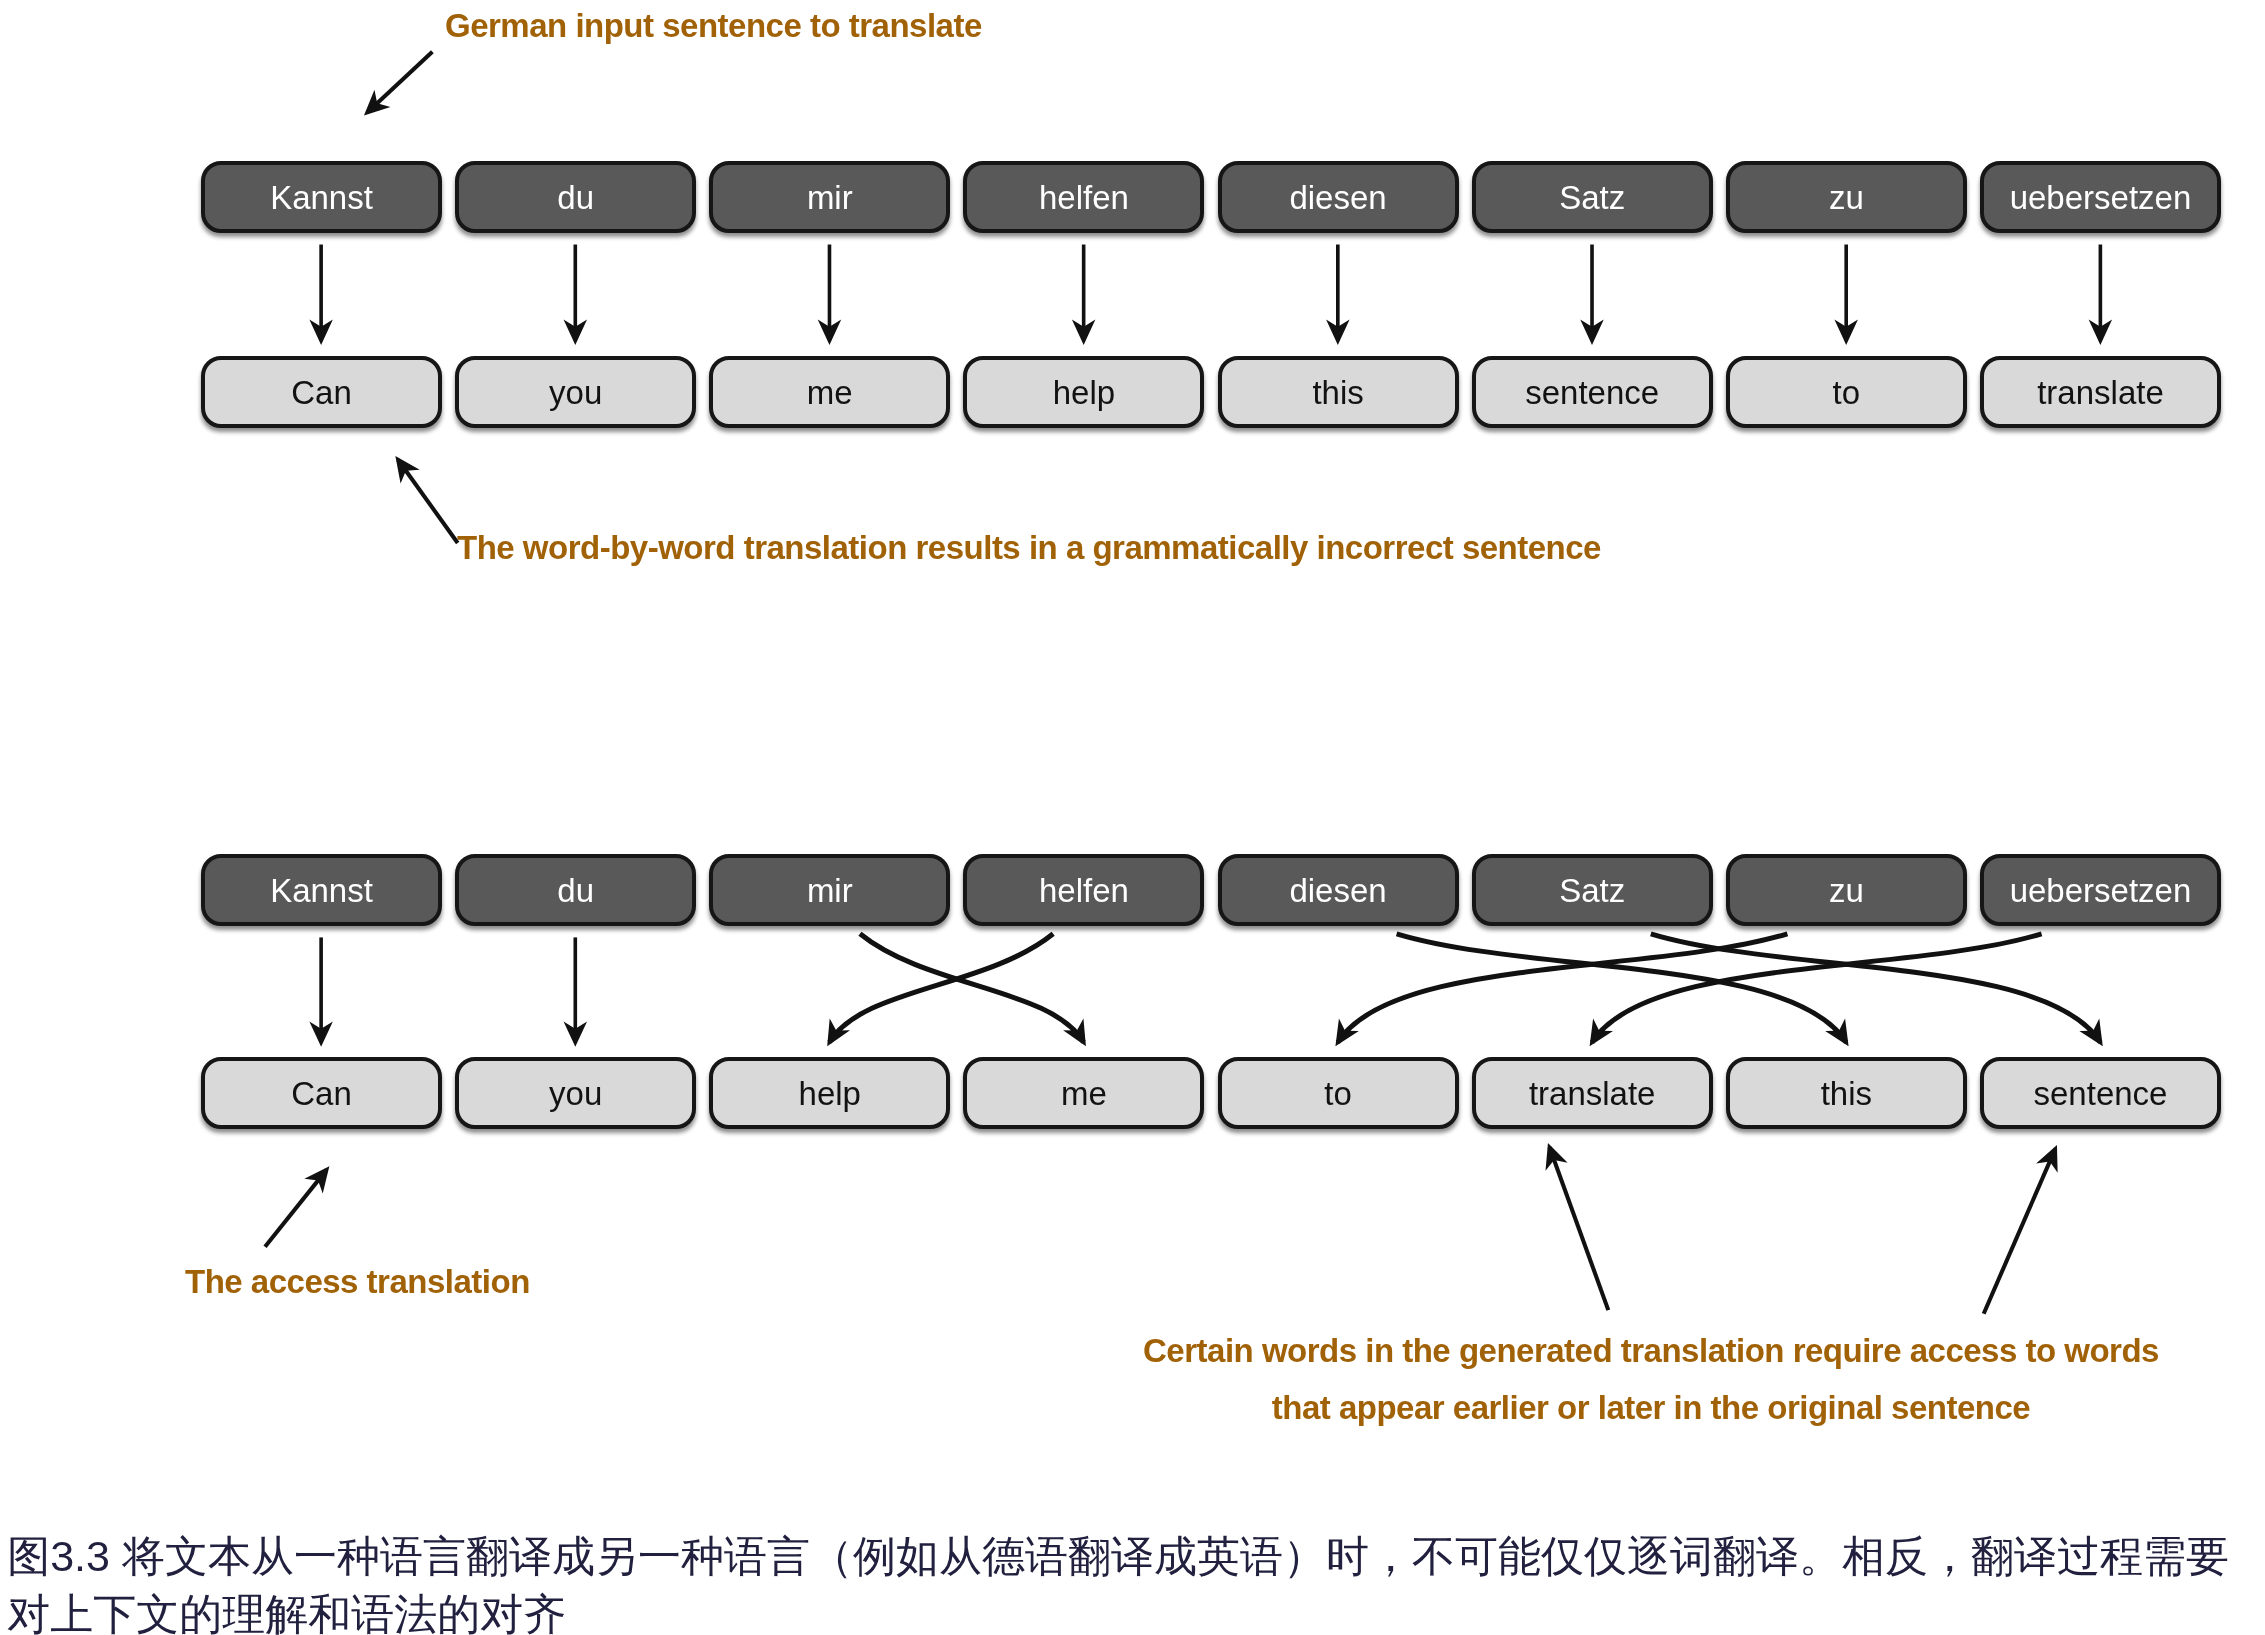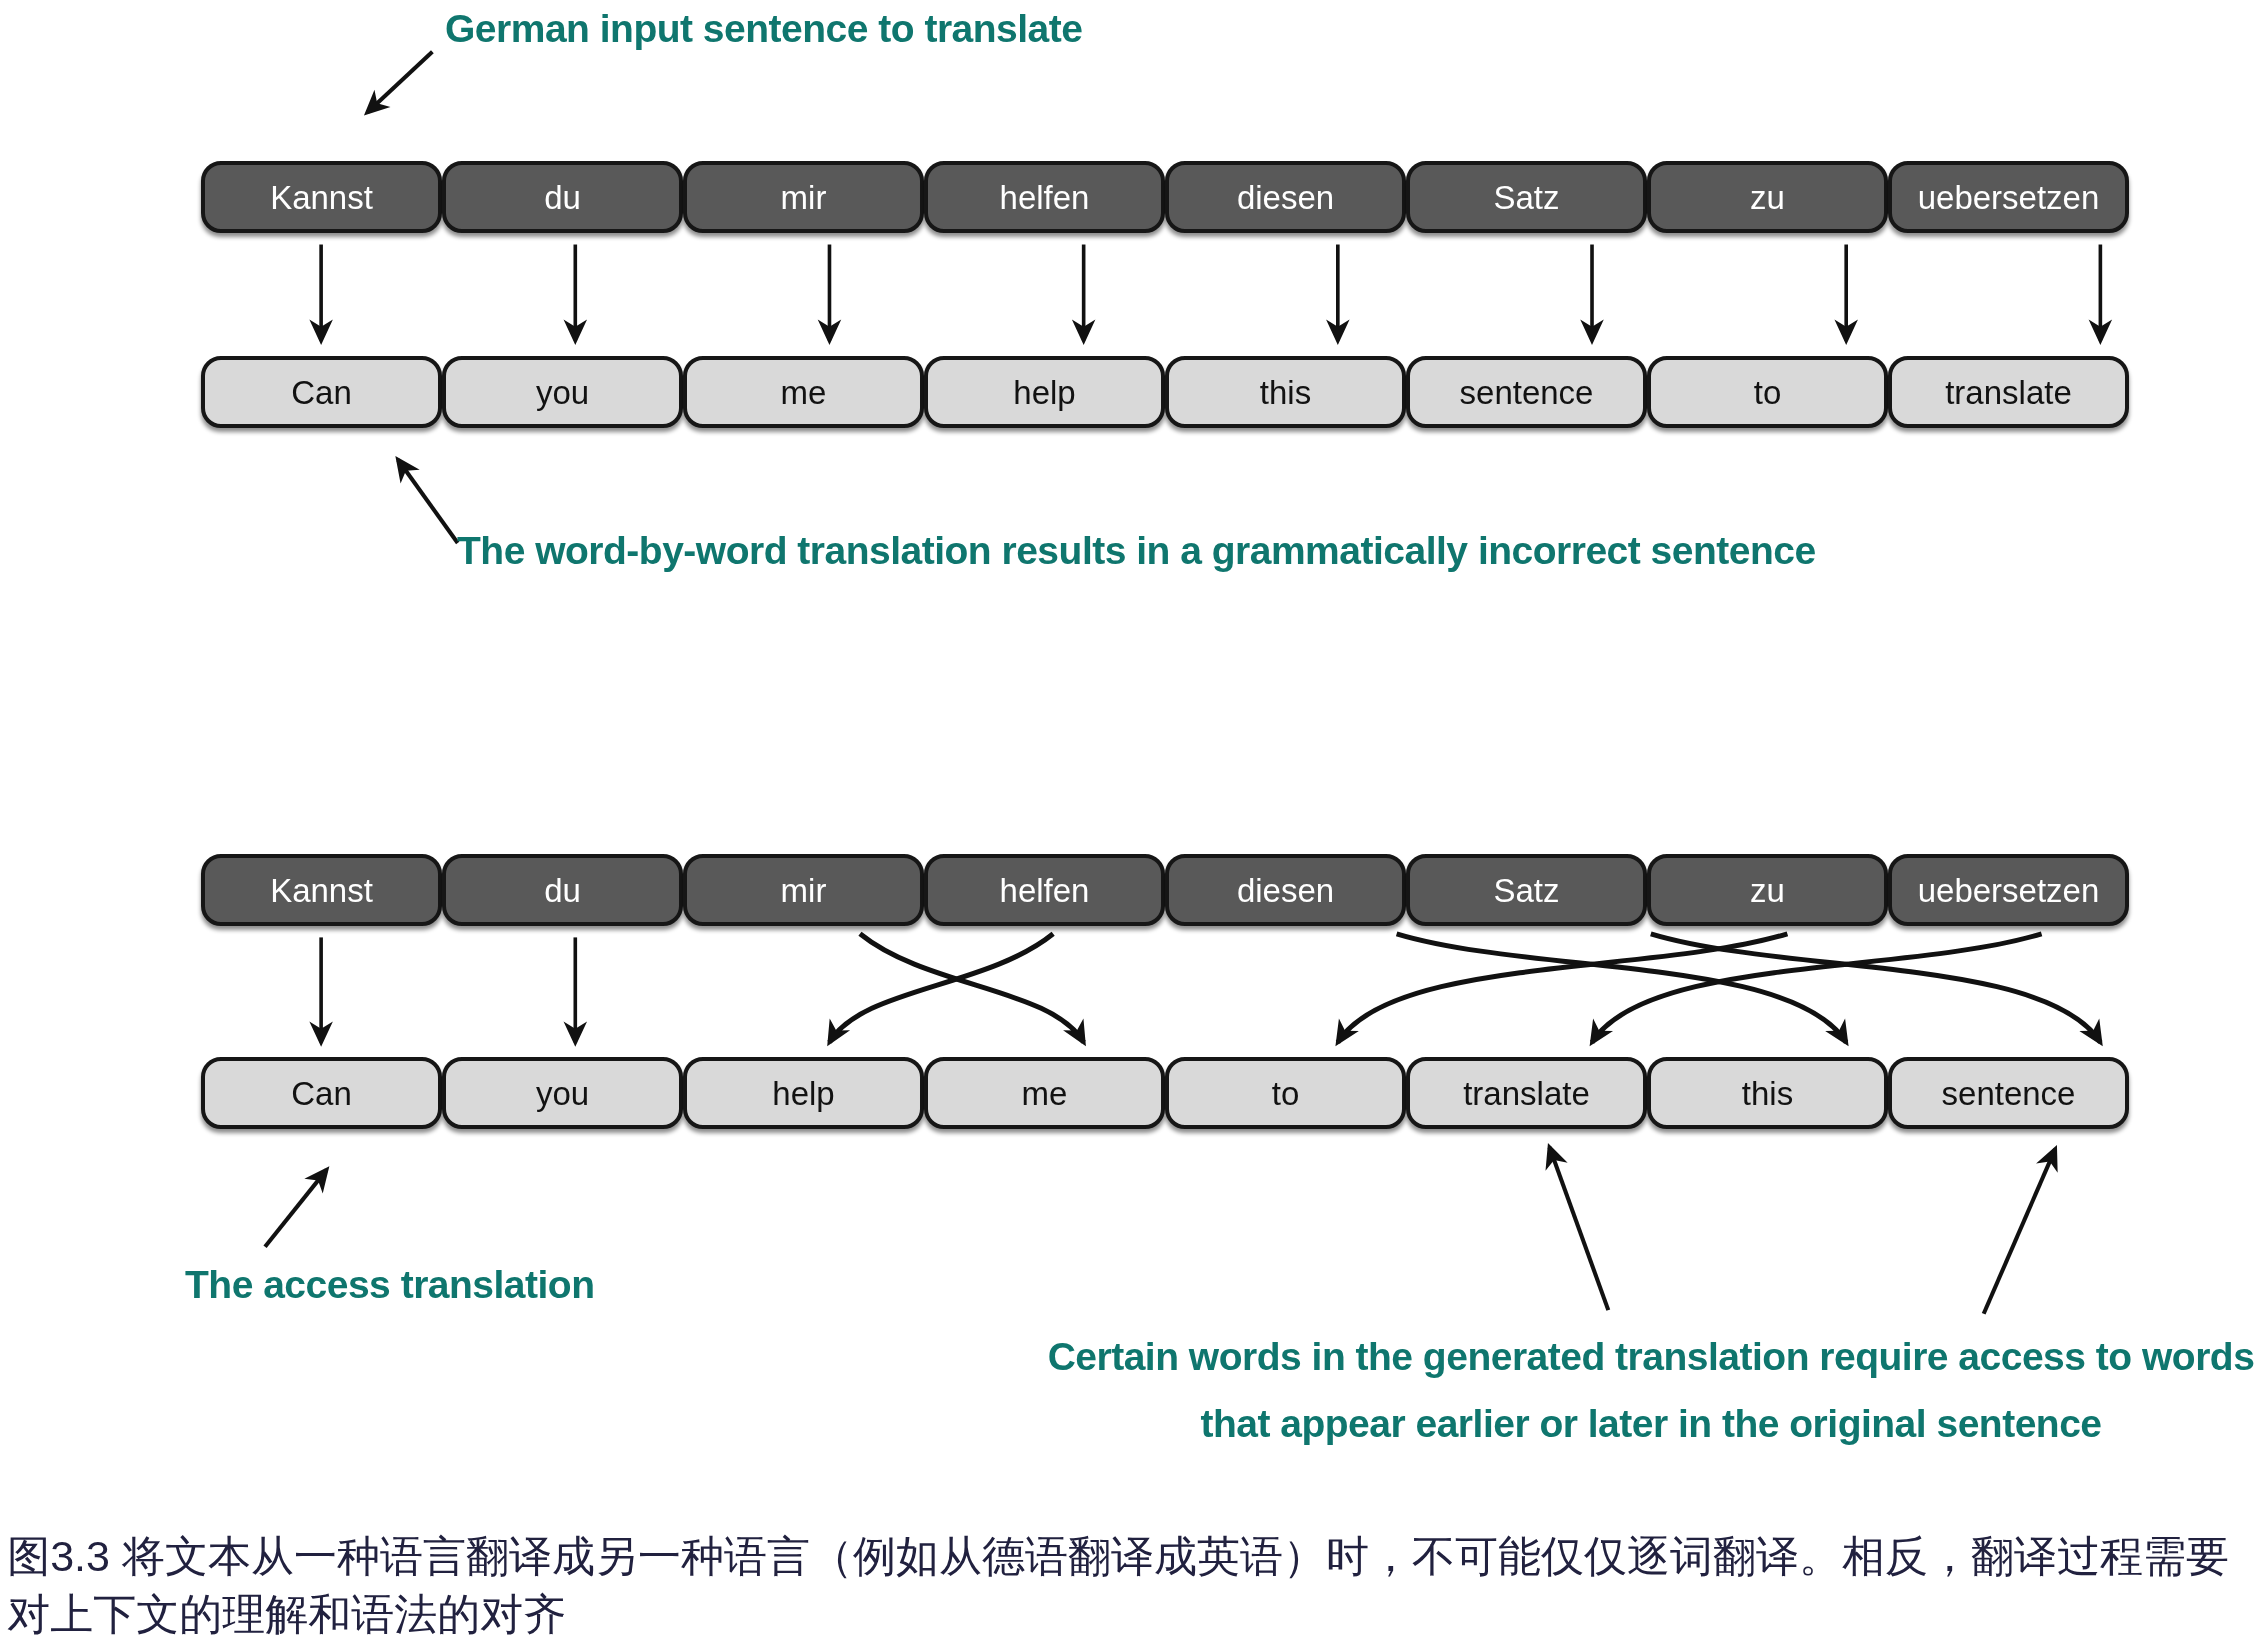--- a/index.html
+++ b/index.html
@@ -1,28 +1,28 @@
 <!DOCTYPE html>
 <html style="--source-bg: #595959; --source-fg: #ffffff; --target-bg: #d9d9d9; --target-fg: #121212; --caption-color: #21213f;font-size:14.5px"><head>
 <meta charset="utf-8">
 <style>
   html,body{margin:0;padding:0;background:#ffffff;font-family:"Liberation Sans",sans-serif;}
   .canvas{position:relative;width:2265px;height:1636px;background:#ffffff;overflow:hidden;}
   #arrow-layer{position:absolute;left:0;top:0;width:2265px;height:1636px;pointer-events:none;}
-  .row{position:absolute;left:201px;width:2020px;height:65px;display:flex;}
+  .row{position:absolute;left:201px;width:2020px;height:65px;display:flex;justify-content:space-between;}
   .word-box{width:241px;height:72px;box-sizing:border-box;border:4.5px solid #161616;border-radius:20px;
     display:flex;align-items:center;justify-content:center;font-size:33px;line-height:1;
     box-shadow:0 4.5px 4.5px -0.9px rgba(0,0,0,0.45);}
   .source{background:var(--source-bg,#595959);color:var(--source-fg,#ffffff);}
   .target{background:var(--target-bg,#d9d9d9);color:var(--target-fg,#121212);}
   #row-g1{top:161px}
   #row-e1{top:356px}
   #row-g2{top:854px}
   #row-e2{top:1057px}
-  .note{position:absolute;font-weight:bold;font-size:39px;color:#0f766e;letter-spacing:-0.5px;white-space:nowrap;}
+  .note{position:absolute;font-weight:bold;font-size:33px;color:#a16207;letter-spacing:-0.5px;white-space:nowrap;}
   .top-label{left:445px;top:7.2px;}
   .incorrect-note{left:457px;top:529px;}
   .correct-note{left:185px;top:1263px;}
   .attention-note{left:1018px;top:1323px;width:1266px;text-align:center;white-space:normal;line-height:1.72;}
   .caption{position:absolute;left:7.2px;top:1507px;width:2254px;font-size:43px;line-height:1.34;
     color:var(--caption-color,#21213f);font-weight:500;margin-top:21px;}
 </style>
 </head>
 <body>
 

